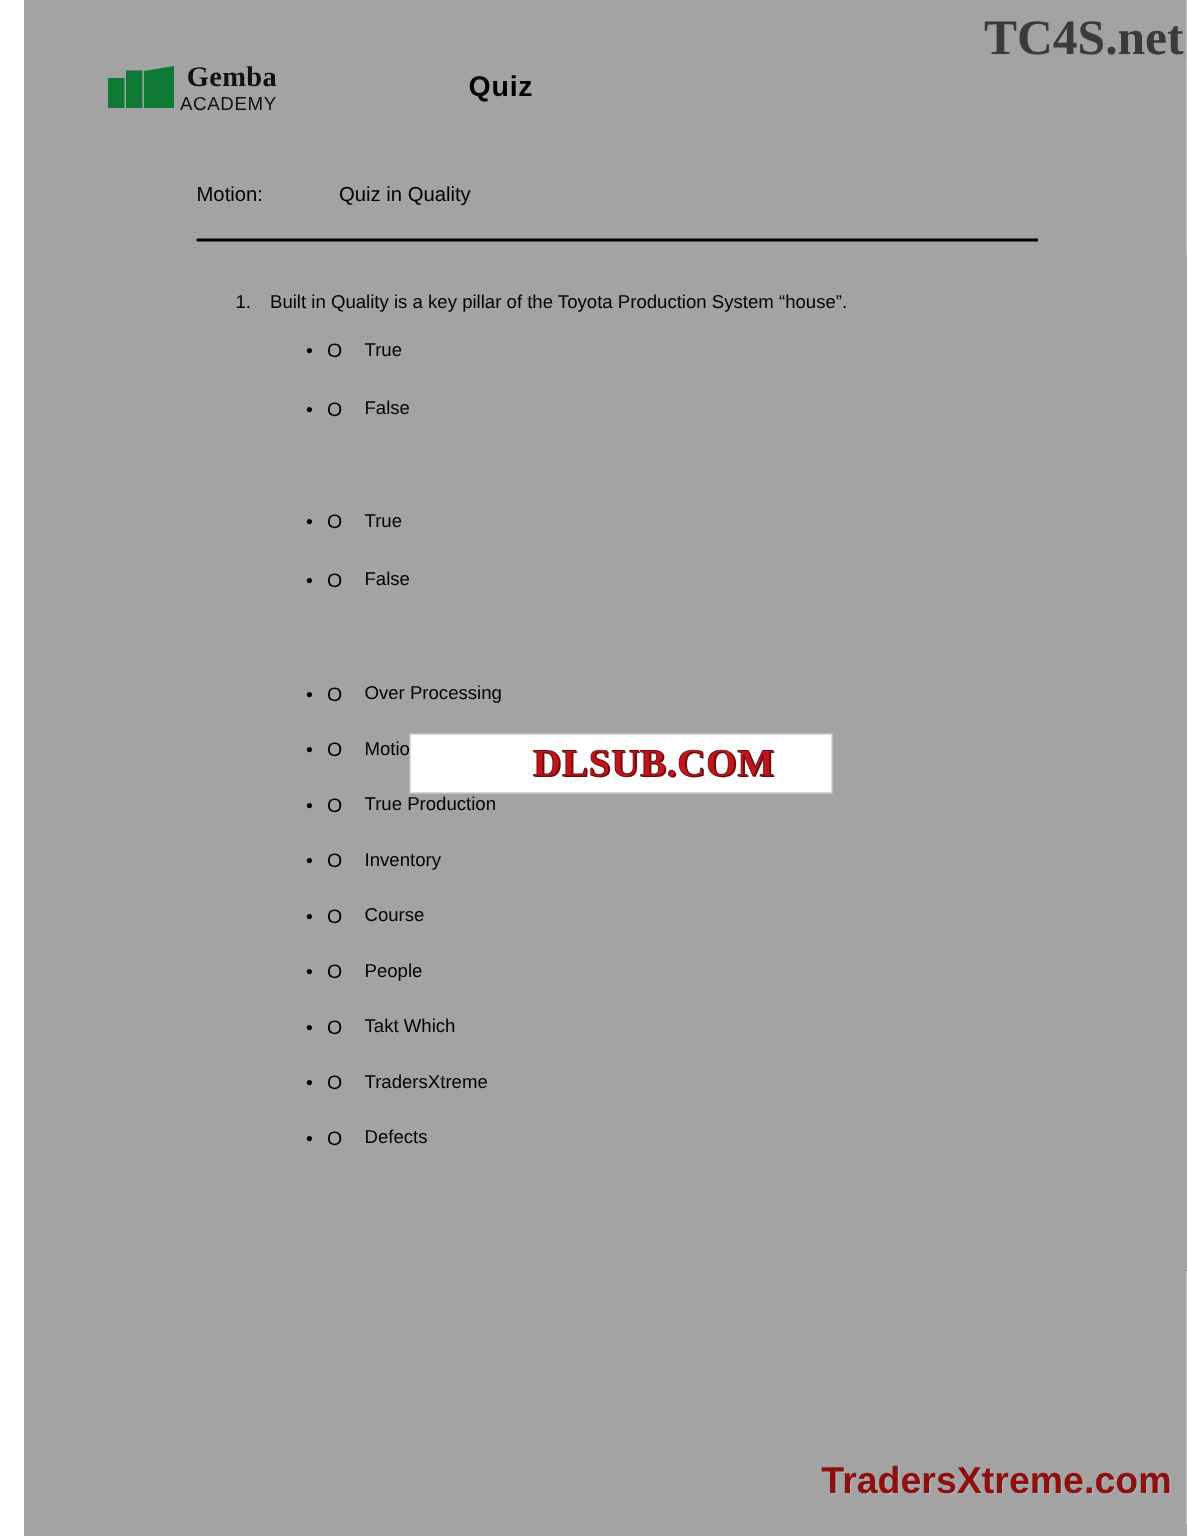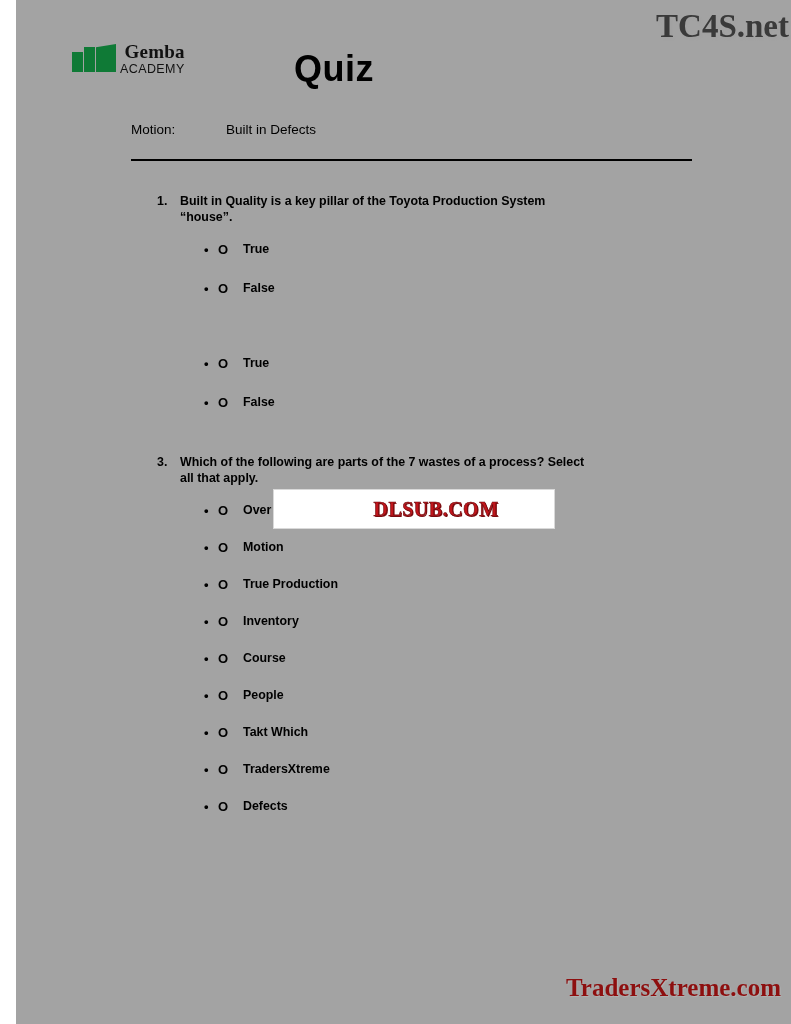--- a/index.html
+++ b/index.html
@@ -35,21 +35,21 @@
     color: #3a3a3a;
     letter-spacing: 0px;
     text-shadow: 2px 2px 2px rgba(160,160,160,0.8);
   }
 
   
   .wm-bottom {
     position: absolute;
     right: 26px;
     bottom: 22px;
-    font-family: Liberation Serif, serif;
+    font-family: Liberation Sans, sans-serif;
     font-weight: bold;
     font-size: 25px;
     color: #8d0f0f;
     text-shadow: 1px 1px 1px rgba(180,180,180,0.9);
   }
 
   
   .logo {
     position: absolute;
     left: 56px;
@@ -96,21 +96,21 @@
 
   
   .doc-title {
     position: absolute;
     left: 0;
     top: 48px;
     width: 636px;
     text-align: center;
     font-family: "Liberation Sans", sans-serif;
     font-weight: bold;
-    font-size: 36px;
+    font-size: 19px;
     letter-spacing: 0.5px;
   }
 
   
   .course-row {
     position: absolute;
     left: 115px;
     top: 122px;
     width: 560px;
     font-size: 13.5px;
@@ -130,21 +130,20 @@
     height: 0;
     border-top: 2px solid #000000;
   }
 
   
   .questions {
     position: absolute;
     left: 0;
     top: 193px;
     width: 687px;
-    font-weight: bold;
   }
   .question {
     position: relative;
     margin-bottom: 0;
   }
   .q-text {
     position: relative;
     margin-left: 141px;
     margin-right: 115px;
     font-size: 12.4px;
@@ -205,21 +204,21 @@
     border: 2px solid #ffffff;
     background: #ffffff;
     box-shadow: 0 0 0 1px #d9d9d9;
     display: flex;
     align-items: center;
     justify-content: center;
   }
   .wm-center span {
     font-family: "Liberation Serif", serif;
     font-weight: bold;
-    font-size: 20px;
+    font-size: 26px;
     color: #c0151b;
     letter-spacing: 0.5px;
     -webkit-text-stroke: 0.6px #6b0a0d;
     text-shadow: 1px 1px 0 #7d0d10;
     margin-left: 44px;
   }
 </style>
 </head>
 <body>
 
@@ -235,21 +234,21 @@
     </div>
     <div class="logo-text">
       <div class="logo-gemba">Gemba</div>
       <div class="logo-academy">ACADEMY</div>
     </div>
   </div>
 
   <div class="doc-title">Quiz</div>
 
   <div class="course-row">
-    <span class="course-label">Motion:</span><span class="course-value">Built in Defects</span>
+    <span class="course-label">Motion:</span><span class="course-value">Quiz in Quality</span>
   </div>
   <div class="rule"></div>
 
   <div class="questions">
 
     <div class="question">
       <div class="q-text">
         <span class="q-num">1.</span><span>Built in Quality is a key pillar of the Toyota Production System “house”.</span>
       </div>
       <ul class="options opt-spacing-1">
@@ -279,23 +278,20 @@
           <span class="bullet">•</span>
           <span class="radio">O</span>
           <span class="opt-label">False</span>
         </li>
       </ul>
     </div>
 
     <div class="gap-lg"></div>
 
     <div class="question">
-      <div class="q-text">
-        <span class="q-num">3.</span><span>Which of the following are parts of the 7 wastes of a process?  Select all that apply.</span>
-      </div>
       <ul class="options opt-spacing-1">
         <li class="option">
           <span class="bullet">•</span>
           <span class="radio">O</span>
           <span class="opt-label">Over Processing</span>
         </li>
         <li class="option" style="margin-top:17px">
           <span class="bullet">•</span>
           <span class="radio">O</span>
           <span class="opt-label">Motion</span>

